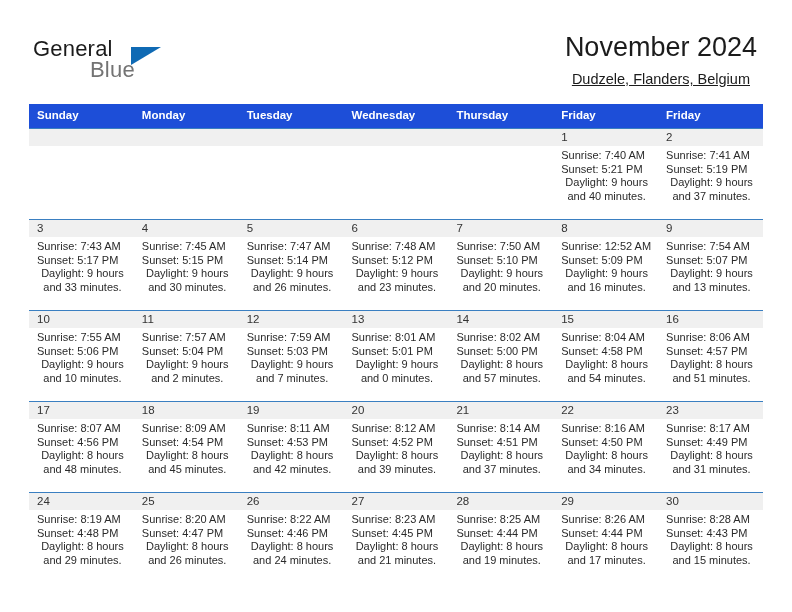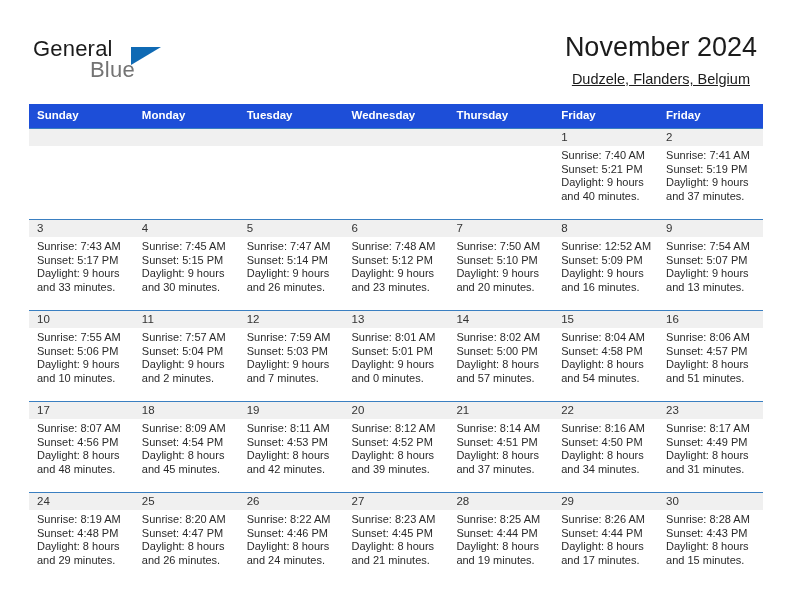--- a/index.html
+++ b/index.html
@@ -131,20 +131,21 @@
     padding: 3px 6px 0 8px;
     font-size: 11px;
     line-height: 13.6px;
     color: #2a2a2a;
   }
   .cell-body div {
     white-space: nowrap;
   }
   .daylight-line {
     white-space: normal !important;
+    text-align: center;
   }
   td.empty .daynum-strip {
     background: #f0f0f0;
   }
 </style>
 </head>
 <body>
 
 <div class="page">
 

